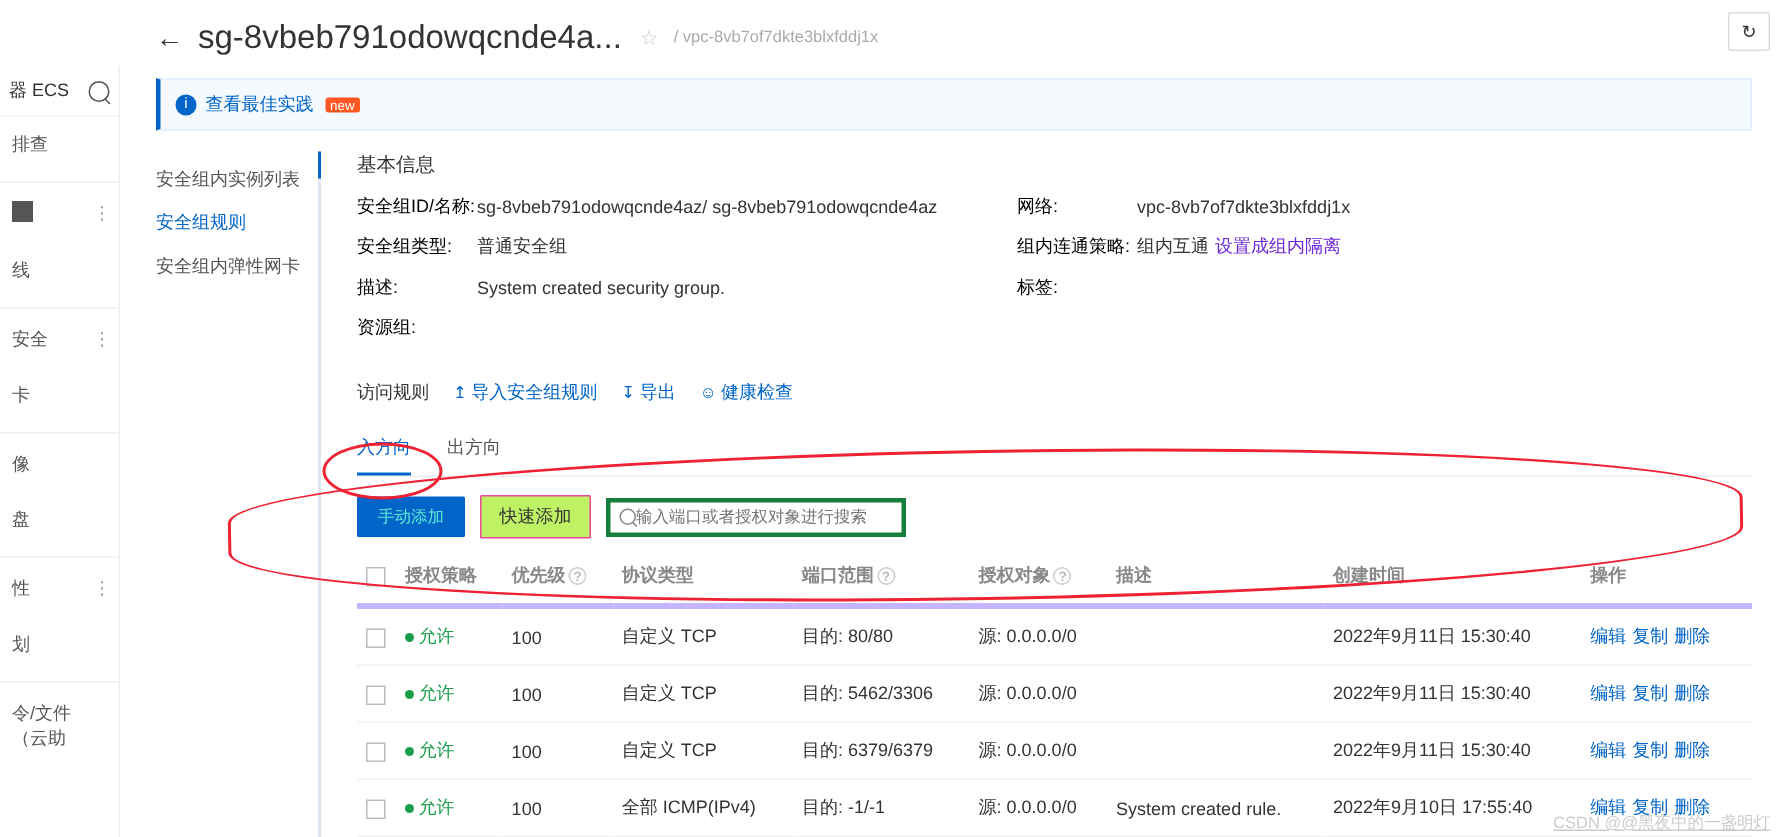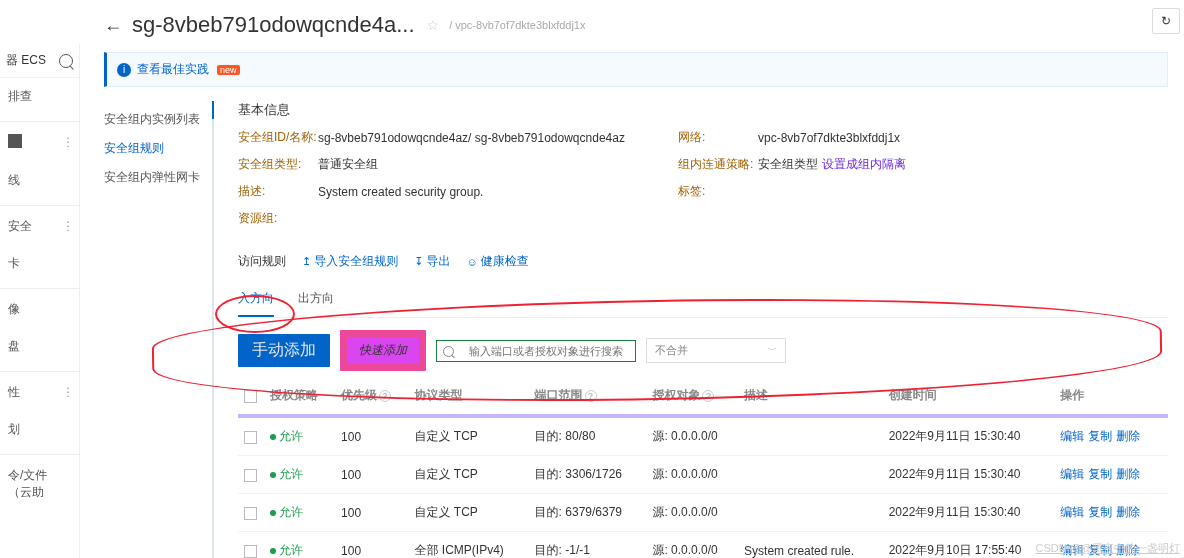--- a/index.html
+++ b/index.html
@@ -24,34 +24,34 @@
     .alert a { color: #0064c8; text-decoration: none; }
     .alert .new-tag { background: #ff5722; color: #fff; font-size: 9px; padding: 0 3px; border-radius: 2px; margin-left: 2px; }
     .content-row { display: flex; gap: 0; }
     .left-nav { width: 100px; padding-top: 4px; }
     .left-nav-item { padding: 6px 0; color: #555; cursor: pointer; font-size: 12px; }
     .left-nav-item.active { color: #0064c8; }
     .detail { flex: 1; border-left: 2px solid #dde6f0; padding-left: 24px; margin-left: 8px; position: relative; }
     .detail-bar { position: absolute; left: -2px; top: 0; width: 2px; height: 18px; background: #0064c8; }
     .detail h3 { font-size: 13px; font-weight: 500; padding: 0 0 10px; }
     .info-grid { display: grid; grid-template-columns: 80px 360px 80px 260px; row-gap: 10px; font-size: 12px; align-items: center; }
-    .info-label { color: #a16207; }
+    .info-label { color: #000000; }
     .info-val { color: #333; }
     .info-val a { color: #6d28d9; text-decoration: none; margin-left: 4px; }
     .section-title { margin-top: 26px; display: flex; align-items: center; gap: 16px; }
     .section-title h4 { font-size: 12px; font-weight: 500; }
     .link-btn { color: #0064c8; font-size: 12px; cursor: pointer; display: inline-flex; align-items: center; gap: 3px; }
     .link-btn .ico { font-size: 11px; }
     .tabs { display: flex; gap: 24px; border-bottom: 1px solid #eee; margin-top: 12px; text-align: center; }
     .tab { padding: 8px 0; cursor: pointer; font-size: 12px; color: #555; }
     .tab.active { color: #0064c8; border-bottom: 2px solid #0064c8; }
     .toolbar { display: flex; gap: 10px; align-items: center; margin: 12px 0 6px; }
-    .btn-primary { background: #0064c8; color: #e5e5e5; border: none; padding: 6px 14px; font-size: 16px; cursor: pointer; border-radius: 1px; font-family: Liberation Serif, serif; }
-    .btn-secondary { background: #d946ef; color: #333; border: 7px solid #ec4899; padding: 5px 12px; font-size: 12px; cursor: pointer; border-radius: 1px; font-style: italic; }
-    .search-box { flex: 0 0 200px; border: 1px solid #15803d; display: flex; align-items: flex-end; padding: 4px 6px; gap: 15px; }
+    .btn-primary { background: #0064c8; color: #5eead4; border: none; padding: 6px 14px; font-size: 11px; cursor: pointer; border-radius: 1px; font-family: Liberation Serif, serif; }
+    .btn-secondary { background: #bef264; color: #333; border: 1px solid #ec4899; padding: 5px 12px; font-size: 12px; cursor: pointer; border-radius: 1px; }
+    .search-box { flex: 0 0 200px; border: 3px solid #15803d; display: flex; align-items: flex-start; padding: 4px 6px; gap: 0; }
     .search-box input { border: none; outline: none; font-size: 11px; flex: 1; }
     .search-box .sico { width: 11px; height: 11px; border: 1px solid #888; border-radius: 50%; position: relative; }
     .search-box .sico::after { content: ""; position: absolute; width: 4px; height: 1px; background: #888; transform: rotate(45deg); bottom: -1px; right: -2px; }
     .merge-box { border: 1px solid #ddd; padding: 4px 8px; font-size: 11px; color: #888; display: flex; align-items: center; gap: 80px; }
     .merge-box .caret { font-size: 9px; }
     table { width: 100%; border-collapse: collapse; font-size: 12px; }
     thead th { text-align: left; padding: 10px 6px; font-weight: 700; color: #888; border-bottom: 4px solid #c4b5fd; }
     tbody td { padding: 10px 6px; border-bottom: 1px solid #f2f2f2; color: #333; }
     .cb { width: 13px; height: 13px; border: 1px solid #bbb; display: inline-block; vertical-align: middle; }
     .allow { color: #1a9e4b; display: inline-flex; align-items: center; gap: 3px; }
@@ -112,21 +112,21 @@
       <h3>基本信息</h3>
       <div class="info-grid">
         <div class="info-label">安全组ID/名称:</div>
         <div class="info-val">sg-8vbeb791odowqcnde4az/ sg-8vbeb791odowqcnde4az</div>
         <div class="info-label">网络:</div>
         <div class="info-val">vpc-8vb7of7dkte3blxfddj1x</div>
 
         <div class="info-label">安全组类型:</div>
         <div class="info-val">普通安全组</div>
         <div class="info-label">组内连通策略:</div>
-        <div class="info-val"><span>安全组类型</span><a>设置成组内隔离</a></div>
+        <div class="info-val"><span>组内互通</span><a>设置成组内隔离</a></div>
 
         <div class="info-label">描述:</div>
         <div class="info-val">System created security group.</div>
         <div class="info-label">标签:</div>
         <div class="info-val"></div>
 
         <div class="info-label">资源组:</div>
         <div class="info-val"></div>
         <div></div>
           <div></div>
@@ -152,24 +152,20 @@
         <div class="tab active">入方向</div>
         <div class="tab">出方向</div>
       </div>
 
       <div class="toolbar">
         <button class="btn-primary">手动添加</button>
         <button class="btn-secondary">快速添加</button>
         <div class="search-box">
           <span class="sico"></span>
           <input placeholder="输入端口或者授权对象进行搜索" style="">
-        </div>
-        <div class="merge-box">
-          <span>不合并</span>
-          <span class="caret">﹀</span>
         </div>
       </div>
 
       <table>
         <thead>
           <tr>
             <th style="width:26px"><span class="cb"></span></th>
             <th>授权策略</th>
             <th><span>优先级</span><span class="help-ico">?</span></th>
             <th>协议类型</th>
@@ -190,21 +186,21 @@
               <td>源: 0.0.0.0/0</td>
               <td></td>
               <td>2022年9月11日 15:30:40</td>
               <td class="act"><a>编辑</a><a>复制</a><a>删除</a></td>
             </tr>
             <tr>
               <td><span class="cb"></span></td>
               <td><span class="allow">允许</span></td>
               <td>100</td>
               <td>自定义 TCP</td>
-              <td>目的: 3306/1726</td>
+              <td>目的: 5462/3306</td>
               <td>源: 0.0.0.0/0</td>
               <td></td>
               <td>2022年9月11日 15:30:40</td>
               <td class="act"><a>编辑</a><a>复制</a><a>删除</a></td>
             </tr>
             <tr>
               <td><span class="cb"></span></td>
               <td><span class="allow">允许</span></td>
               <td>100</td>
               <td>自定义 TCP</td>

